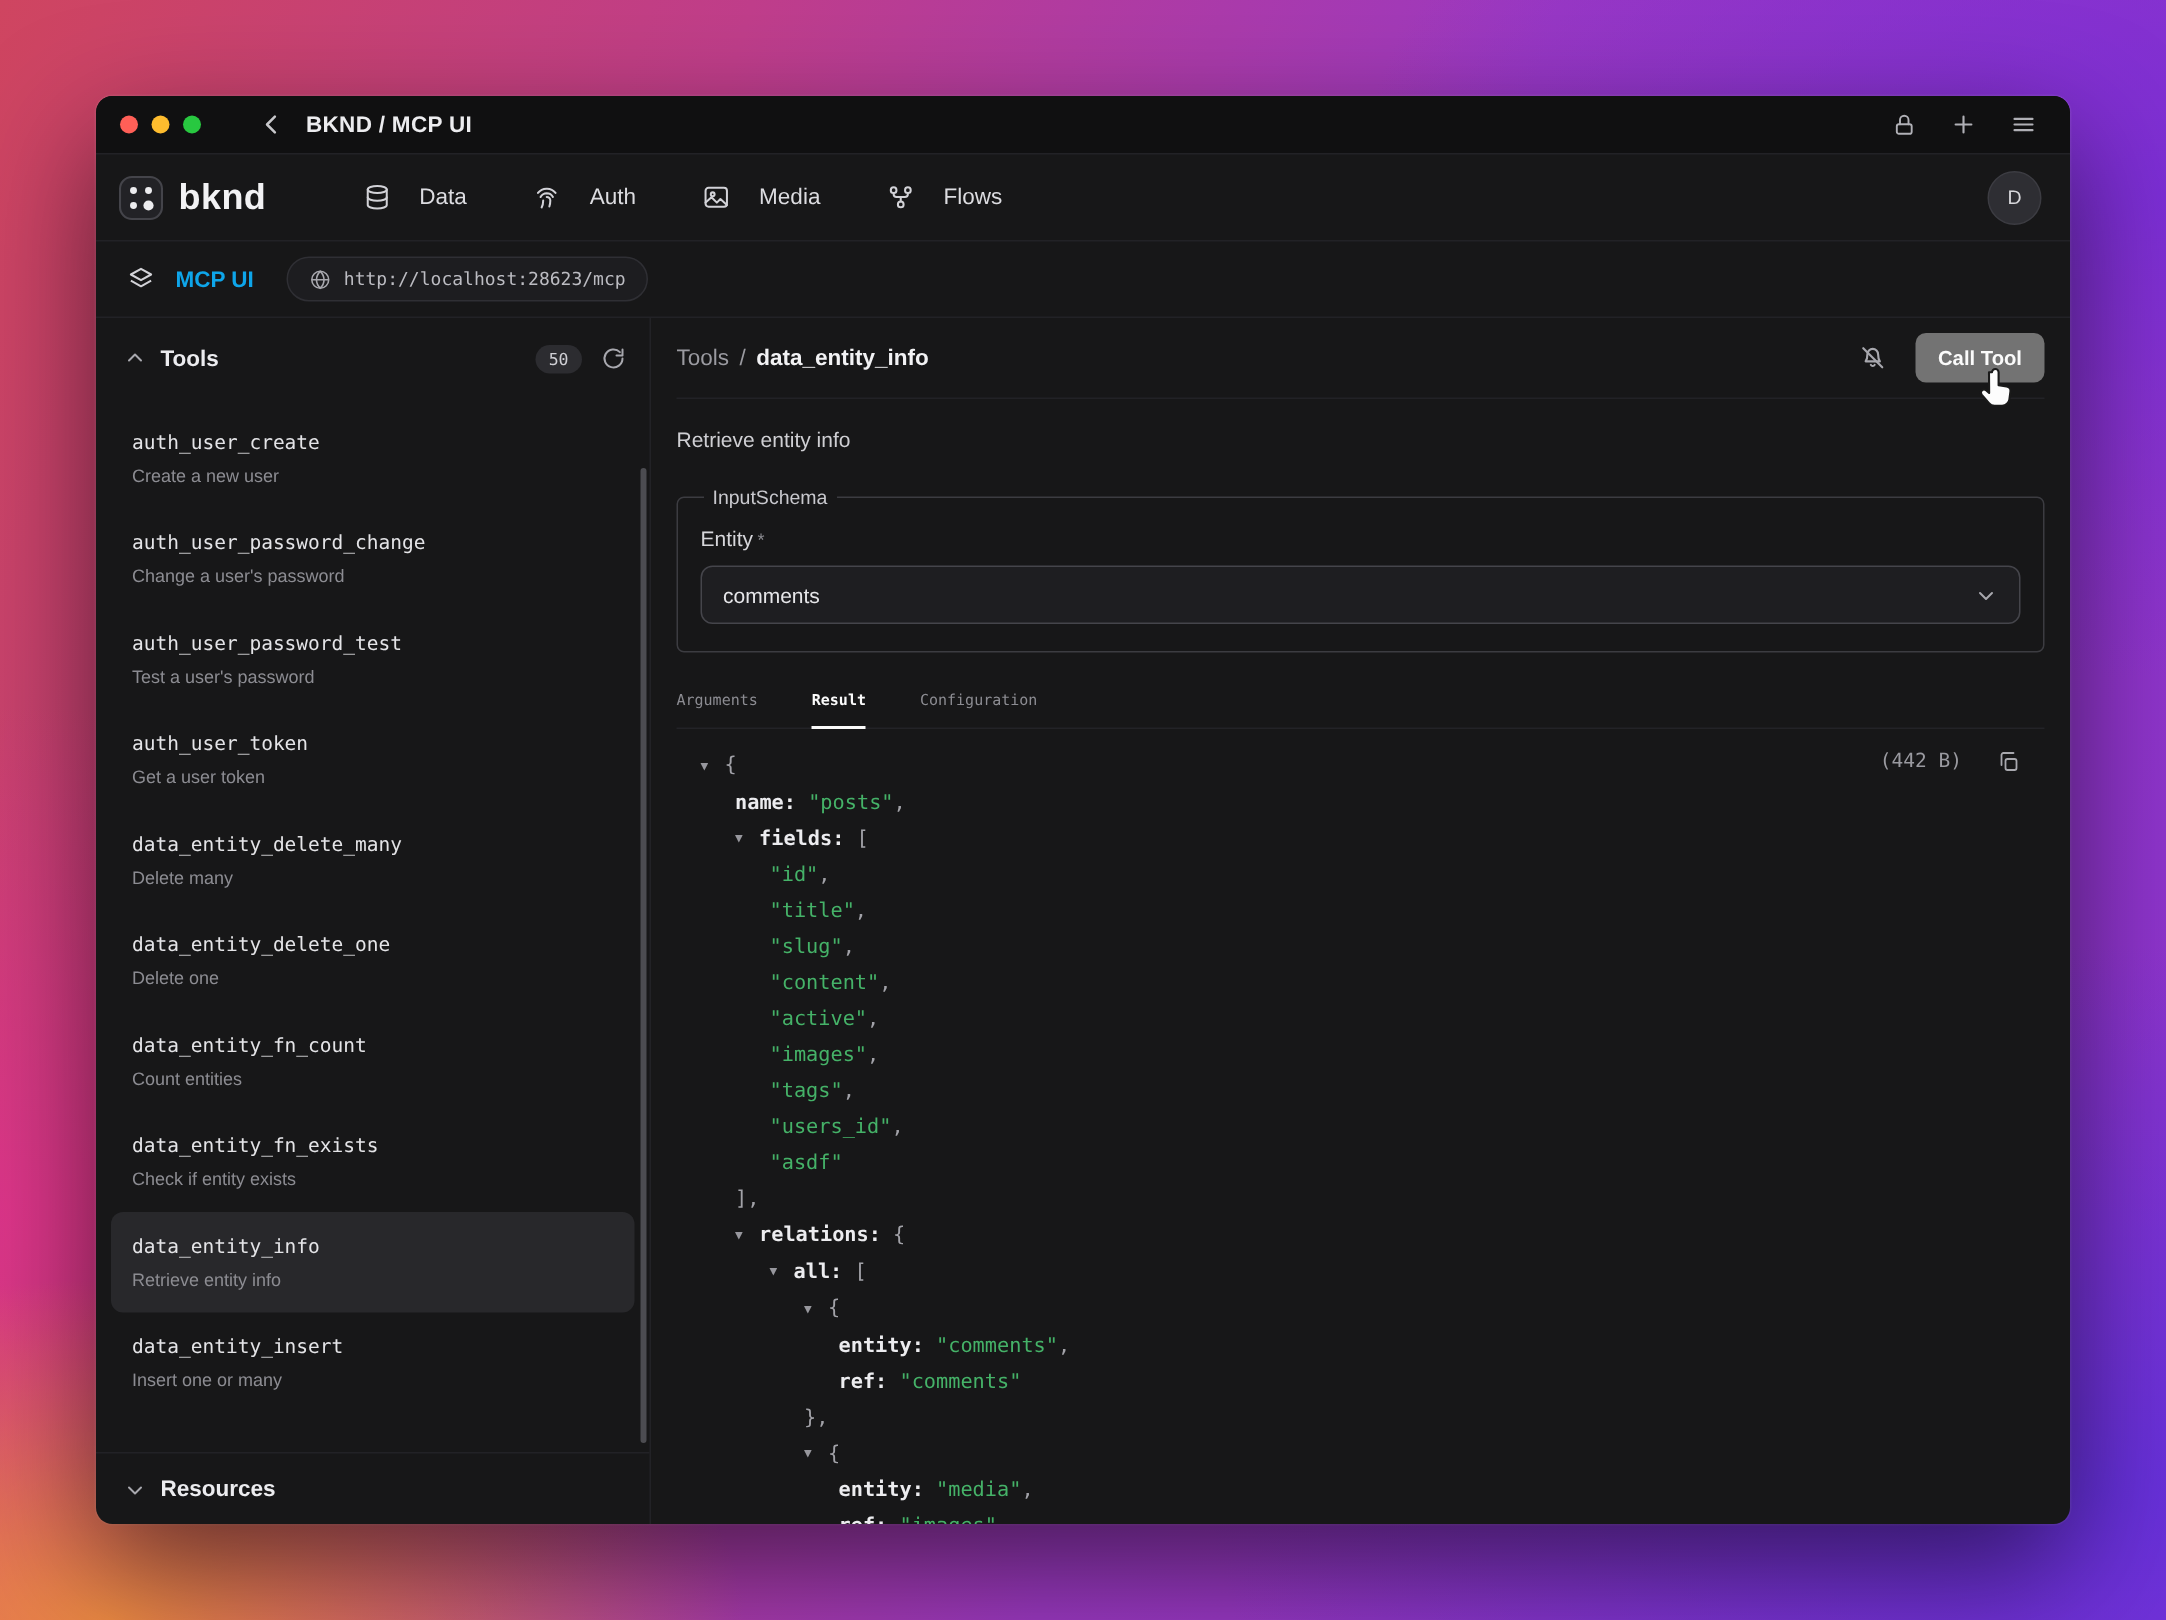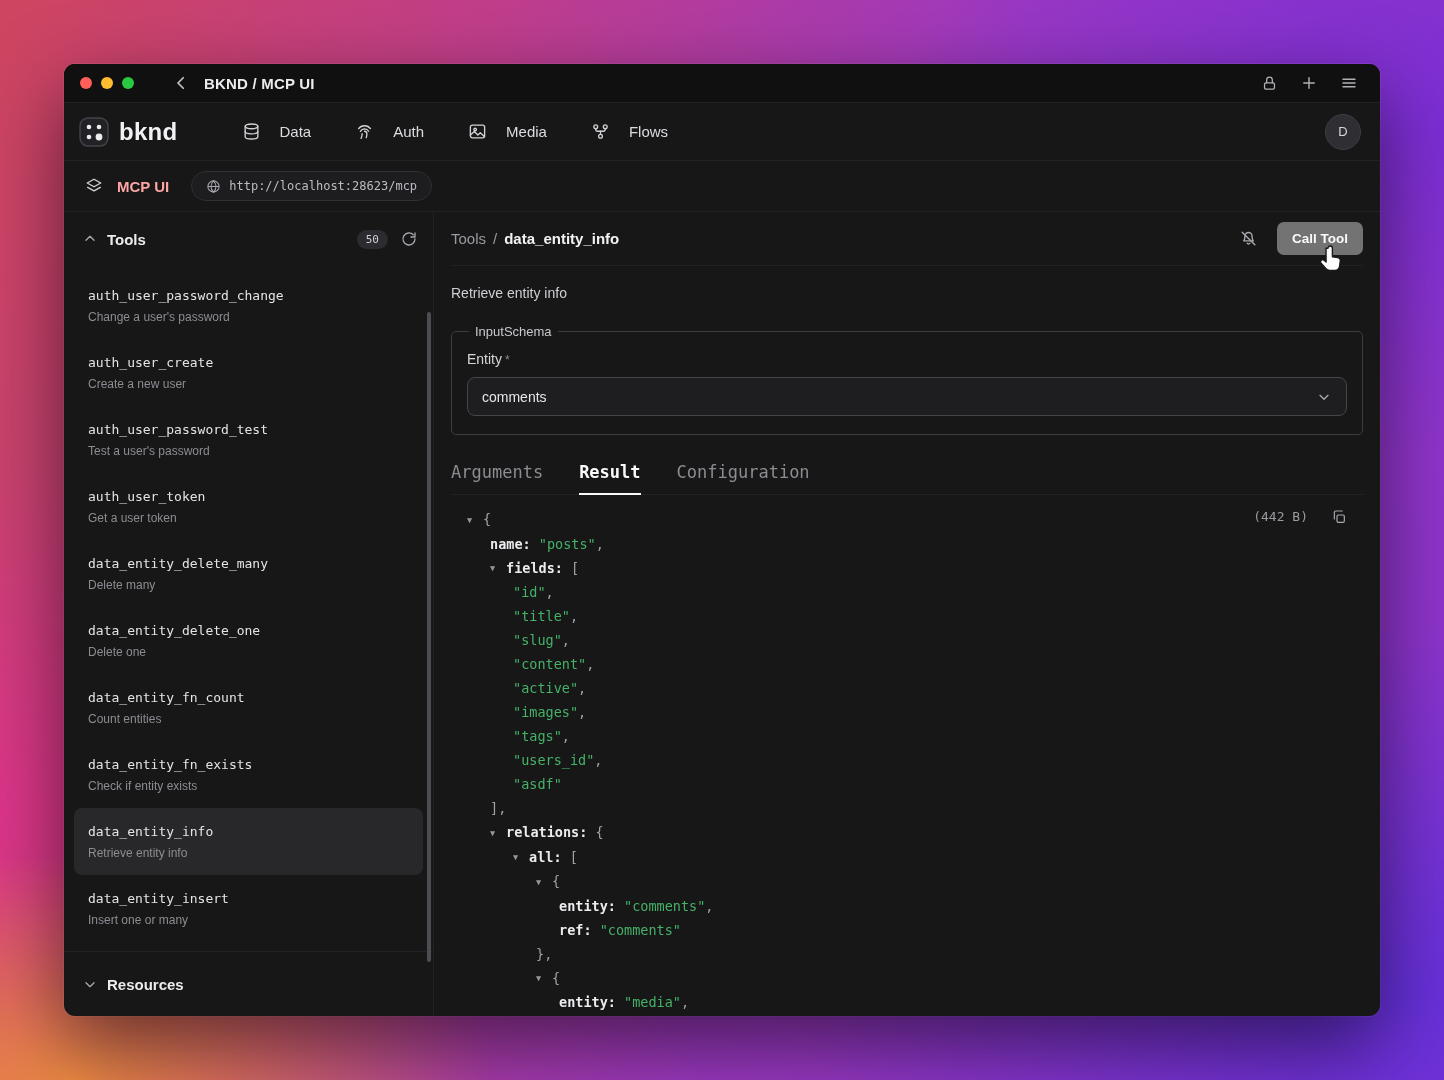--- a/index.html
+++ b/index.html
@@ -36,56 +36,56 @@
 
   
   .navbar { height:58px; background:#171718; border-top:1px solid #222226; display:flex; align-items:center; padding:0 15px; flex:none; }
   .brand { display:flex; align-items:center; gap:10px; margin-right:42px; }
   .brand-text { font-size:24px; font-weight:700; color:#f2f2f4; letter-spacing:.3px; }
   .nav-item { display:flex; align-items:center; gap:19px; padding:0 22px; height:100%; color:#dcdce0; font-size:15px; cursor:default; }
   .avatar { margin-left:auto; margin-right:4px; width:36px; height:36px; border-radius:50%; background:#2e2e33; border:1px solid #3c3c42; color:#d6d6da; font-size:13px; display:flex; align-items:center; justify-content:center; }
 
   
   .subheader { height:52px; border-top:1px solid #222226; border-bottom:1px solid #222226; display:flex; align-items:center; padding:0 21px; gap:14px; flex:none; }
-  .subheader-title { font-size:15px; font-weight:700; color:#fca5a5; margin-right:8px; }
+  .subheader-title { font-size:15px; font-weight:700; color:#0ea5e9; margin-right:8px; }
   .url-pill { display:flex; align-items:center; gap:8px; background:#1d1d20; border:1px solid #2f2f34; border-radius:16px; height:30px; padding:0 14px; color:#bcbcc2; font-size:12px; }
 
   
   .content { flex:1; display:flex; min-height:0; }
 
   .sidebar { width:370px; flex:none; border-right:1px solid #222226; display:flex; flex-direction:column; position:relative; }
   .sidebar-header { height:54px; flex:none; display:flex; align-items:center; gap:9px; padding:0 16px 0 18px; }
   .sidebar-title { font-size:15px; font-weight:700; color:#ececef; margin-right:auto; }
   .count-badge { background:#2c2c30; color:#cfcfd4; font-size:11px; padding:3px 9px; border-radius:10px; }
   .refresh-btn { display:flex; align-items:center; margin-left:4px; }
   .tool-list { flex:1; overflow:hidden; padding:6px 10px 0; }
   .tool-item { padding:14px 14px; border-radius:8px; }
   .tool-item.selected { background:#28282b; }
   .tool-name { font-family:"DejaVu Sans Mono", monospace; font-size:13px; color:#e4e4e7; line-height:20px; }
   .tool-desc { font-size:12px; color:#8c8c92; margin-top:4px; line-height:15px; }
-  .resources-row { flex:none; height:65px; border-top:1px solid #222226; display:flex; align-items:center; gap:9px; padding:0 18px; }
+  .resources-row { flex:none; height:48px; border-top:1px solid #222226; display:flex; align-items:center; gap:9px; padding:0 18px; }
   .resources-label { font-size:15px; font-weight:700; color:#ececef; }
   .scroll-thumb { position:absolute; right:2px; top:100px; width:4px; height:650px; background:#4c4c51; border-radius:2px; }
 
   .main { flex:1; min-width:0; display:flex; flex-direction:column; padding:0 17px; }
   .main-header { height:54px; flex:none; display:flex; align-items:center; border-bottom:1px solid #222226; }
   .breadcrumb { font-size:15px; color:#9a9aa0; display:flex; align-items:baseline; gap:7px; }
   .breadcrumb .current { color:#f2f2f4; font-weight:700; }
   .main-header-right { margin-left:auto; display:flex; align-items:center; gap:19px; }
   .call-tool-btn { height:33px; padding:0 15px; background:#737373; color:#fafafa; font-size:13.5px; font-weight:600; border:none; border-radius:7px; font-family:"Liberation Sans",sans-serif; }
   .tool-desc-line { margin-top:19px; font-size:14px; color:#cfcfd3; flex:none; }
 
   .schema-fieldset { margin-top:23px; border:1px solid #3c3c41; border-radius:5px; padding:10px 15px 18px; flex:none; }
   .schema-fieldset legend { font-size:13px; color:#c8c8cd; padding:0 6px; margin-left:2px; }
   .field-label { font-size:14px; color:#d6d6da; margin-top:2px; }
   .field-label .req { color:#8a8a90; margin-left:3px; font-size:12px; }
   .entity-select { margin-top:10px; height:39px; background:#1e1e21; border:1px solid #45454b; border-radius:8px; display:flex; align-items:center; padding:0 14px; font-size:14px; color:#e6e6e9; }
   .entity-select .chev { margin-left:auto; display:flex; align-items:center; }
 
-  .tabs { margin-top:27px; display:flex; gap:36px; flex:none; border-bottom:1px solid #232327; font-family:"DejaVu Sans Mono", monospace; font-size:17px; }
+  .tabs { margin-top:27px; display:flex; gap:36px; flex:none; border-bottom:1px solid #232327; font-family:"DejaVu Sans Mono", monospace; font-size:10px; }
   .tab { padding-bottom:11px; color:#8c8c92; border-bottom:2px solid transparent; margin-bottom:-1px; }
   .tab.active { color:#fafafa; border-bottom-color:#fafafa; font-weight:700; }
 
   .result-panel { flex:1; min-height:0; position:relative; margin-top:12px; font-family:"DejaVu Sans Mono", monospace; font-size:13.5px; overflow:hidden; }
   .result-meta { position:absolute; top:2px; right:16px; display:flex; align-items:flex-start; gap:23px; }
   .result-size { color:#9a9aa0; font-size:13px; }
   .json-line { line-height:24px; white-space:pre; }
   .json-arrow { display:inline-block; width:16px; font-size:8.5px; color:#97979d; vertical-align:1.5px; }
   .tok-k { color:#ececef; font-weight:700;text-align:right; }
   .tok-s { color:var(--accent-green,#45b268); }
@@ -213,27 +213,27 @@
         <span class="count-badge mono">50</span>
         <span class="refresh-btn">
           <svg width="16" height="16" viewBox="0 0 24 24" fill="none" stroke="#a8a8ae" stroke-width="2" stroke-linecap="round" stroke-linejoin="round">
               <path d="M21 12a9 9 0 1 1-2.6-6.4"></path>
               <polyline points="21 3 21 9 15 9"></polyline>
             </svg>
         </span>
       </div>
       <div class="tool-list" id="tool-list">
   <div class="tool-item">
+    <div class="tool-name">auth_user_create</div>
+    <div class="tool-desc">Create a new user</div>
+  </div>
+
+  <div class="tool-item">
     <div class="tool-name">auth_user_password_change</div>
     <div class="tool-desc">Change a user's password</div>
-  </div>
-
-  <div class="tool-item">
-    <div class="tool-name">auth_user_create</div>
-    <div class="tool-desc">Create a new user</div>
   </div>
 
   <div class="tool-item">
     <div class="tool-name">auth_user_password_test</div>
     <div class="tool-desc">Test a user's password</div>
   </div>
 
   <div class="tool-item">
     <div class="tool-name">auth_user_token</div>
     <div class="tool-desc">Get a user token</div>

